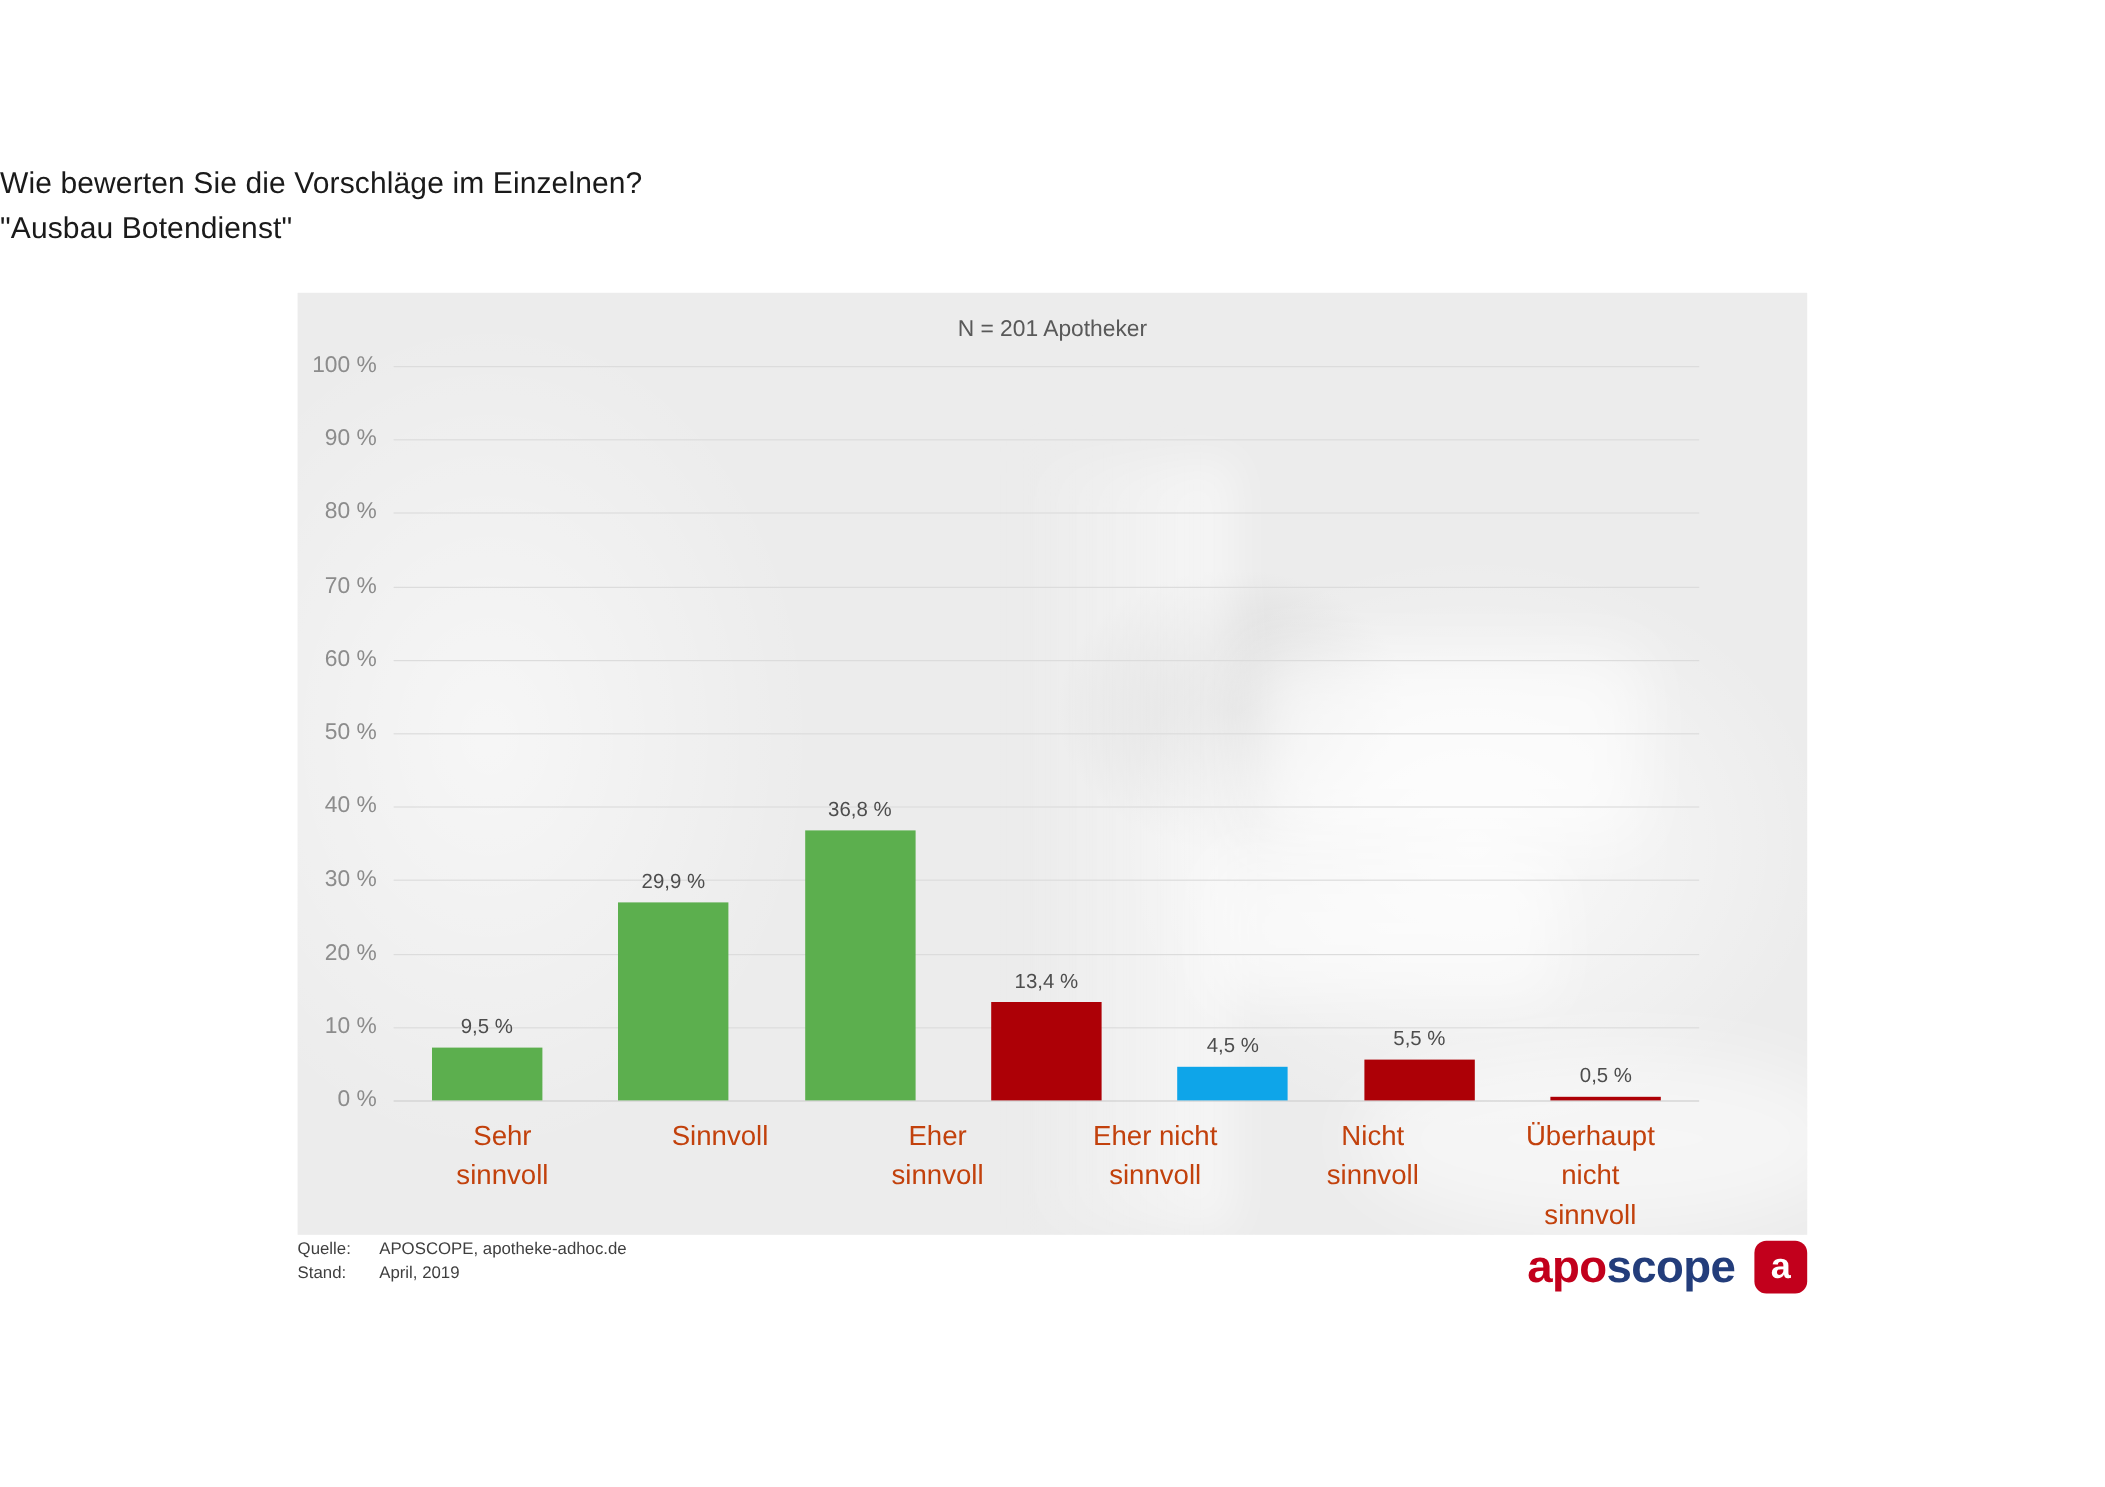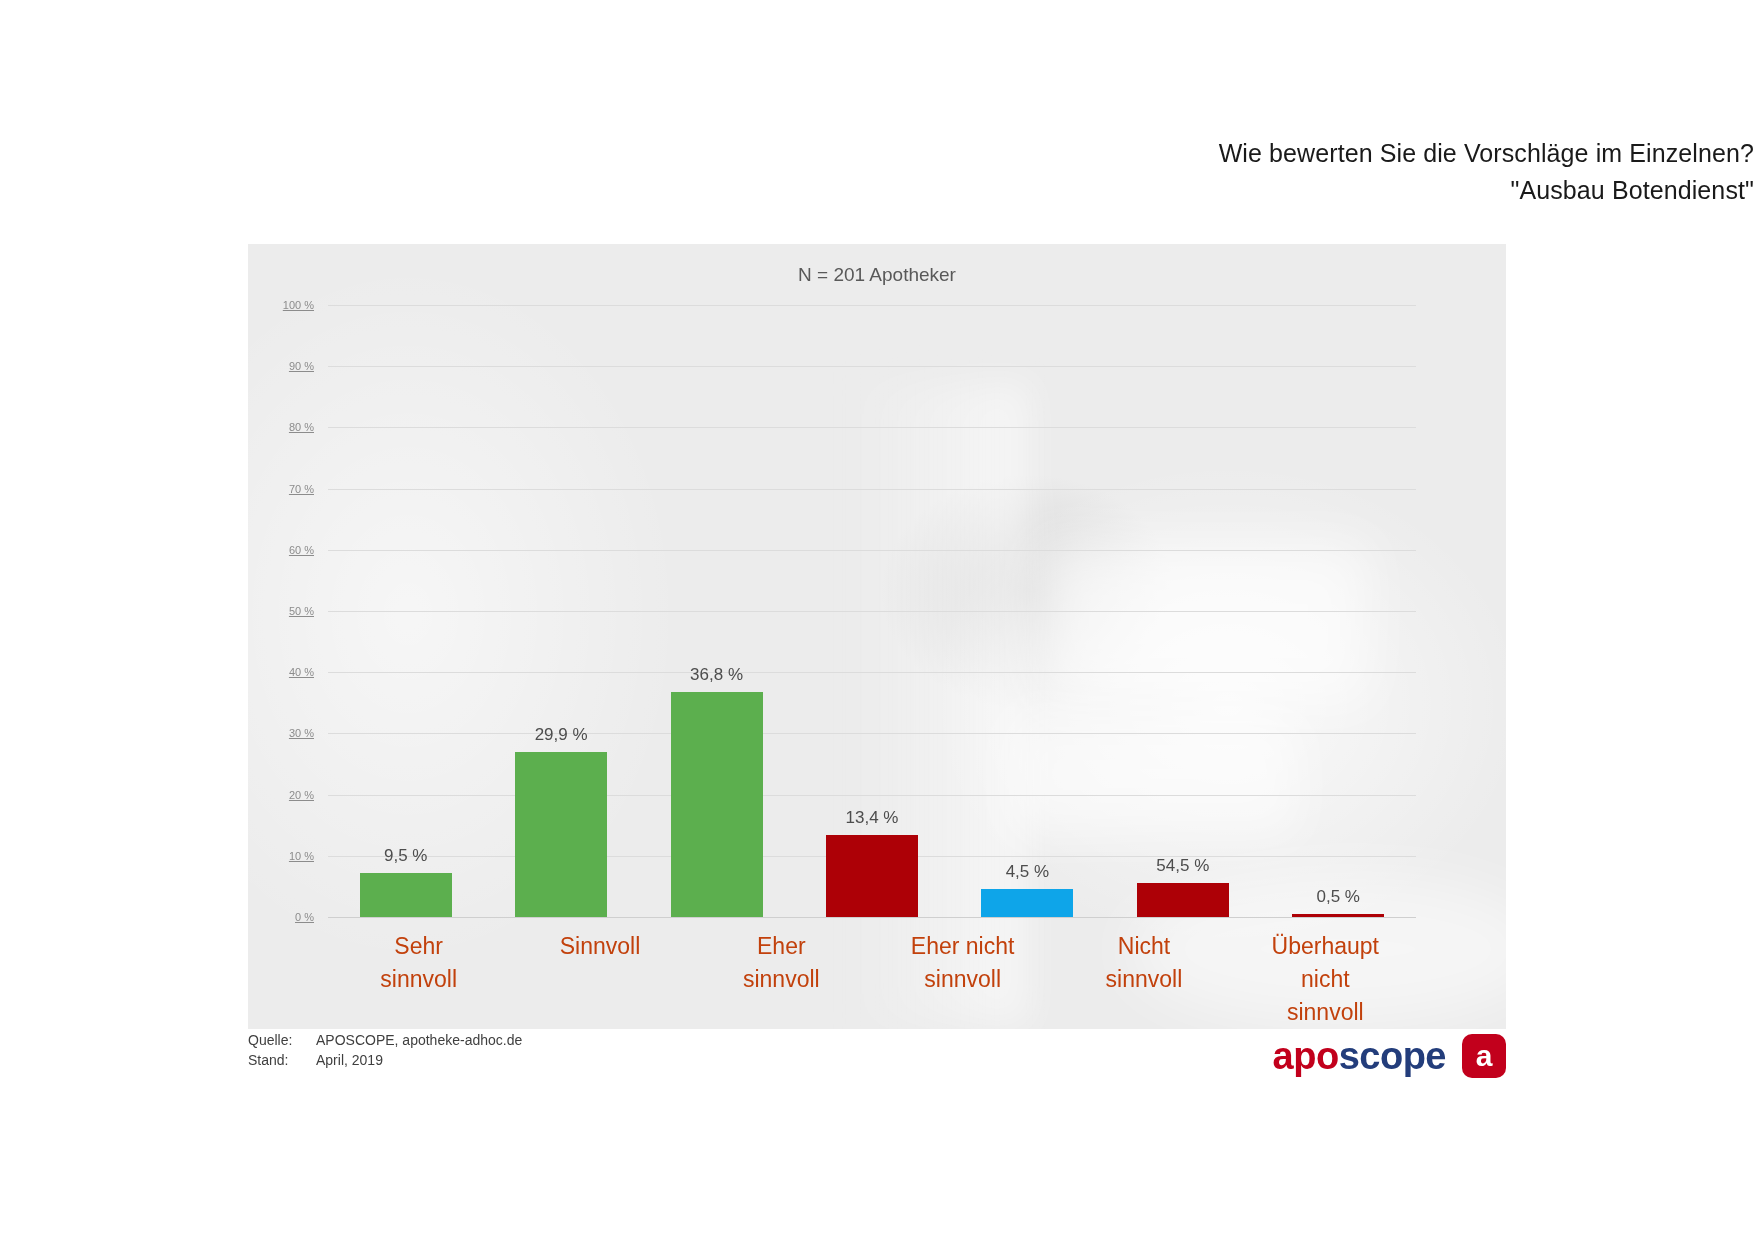--- a/index.html
+++ b/index.html
@@ -22,21 +22,21 @@
     height: 1239px;
     background: #ffffff;
   }
 
   
   #title-block {
     position: absolute;
     left: 0;
     top: 135px;
     width: 1754px;
-    text-align: right;
+    text-align: left;
   }
   .title-line {
     font-size: 25px;
     font-weight: 400;
     color: #1a1a1a;
     line-height: 37px;
     letter-spacing: 0.1px;
   }
 
   
@@ -144,24 +144,23 @@
   }
   .gridline.zero {
     background: #cfcfcf;
   }
   .ytick {
     position: absolute;
     right: 100%;
     margin-right: 14px;
     transform: translateY(-50%);
     white-space: nowrap;
-    font-size: 11px;
+    font-size: 19px;
     color: #8c8c8c;
     z-index: 6;
-    text-decoration: underline;
   }
 
   
   #bars {
     position: absolute;
     left: 80px;
     top: 61px;
     width: 1088px;
     height: 612px;
     display: flex;
@@ -326,21 +325,21 @@
             <div class="bar-value">13,4 %</div>
           </div>
         </div>
         <div class="bar-slot">
           <div class="bar" style="height: 27.54px; background: #0ea5e9;">
             <div class="bar-value">4,5 %</div>
           </div>
         </div>
         <div class="bar-slot">
           <div class="bar" style="height: 33.66px; background: rgb(173, 0, 6);">
-            <div class="bar-value">54,5 %</div>
+            <div class="bar-value">5,5 %</div>
           </div>
         </div>
         <div class="bar-slot">
           <div class="bar" style="height: 3.06px; background: rgb(173, 0, 6);">
             <div class="bar-value">0,5 %</div>
           </div>
         </div>
       </div>
     <div id="cats">
         <div class="cat">

